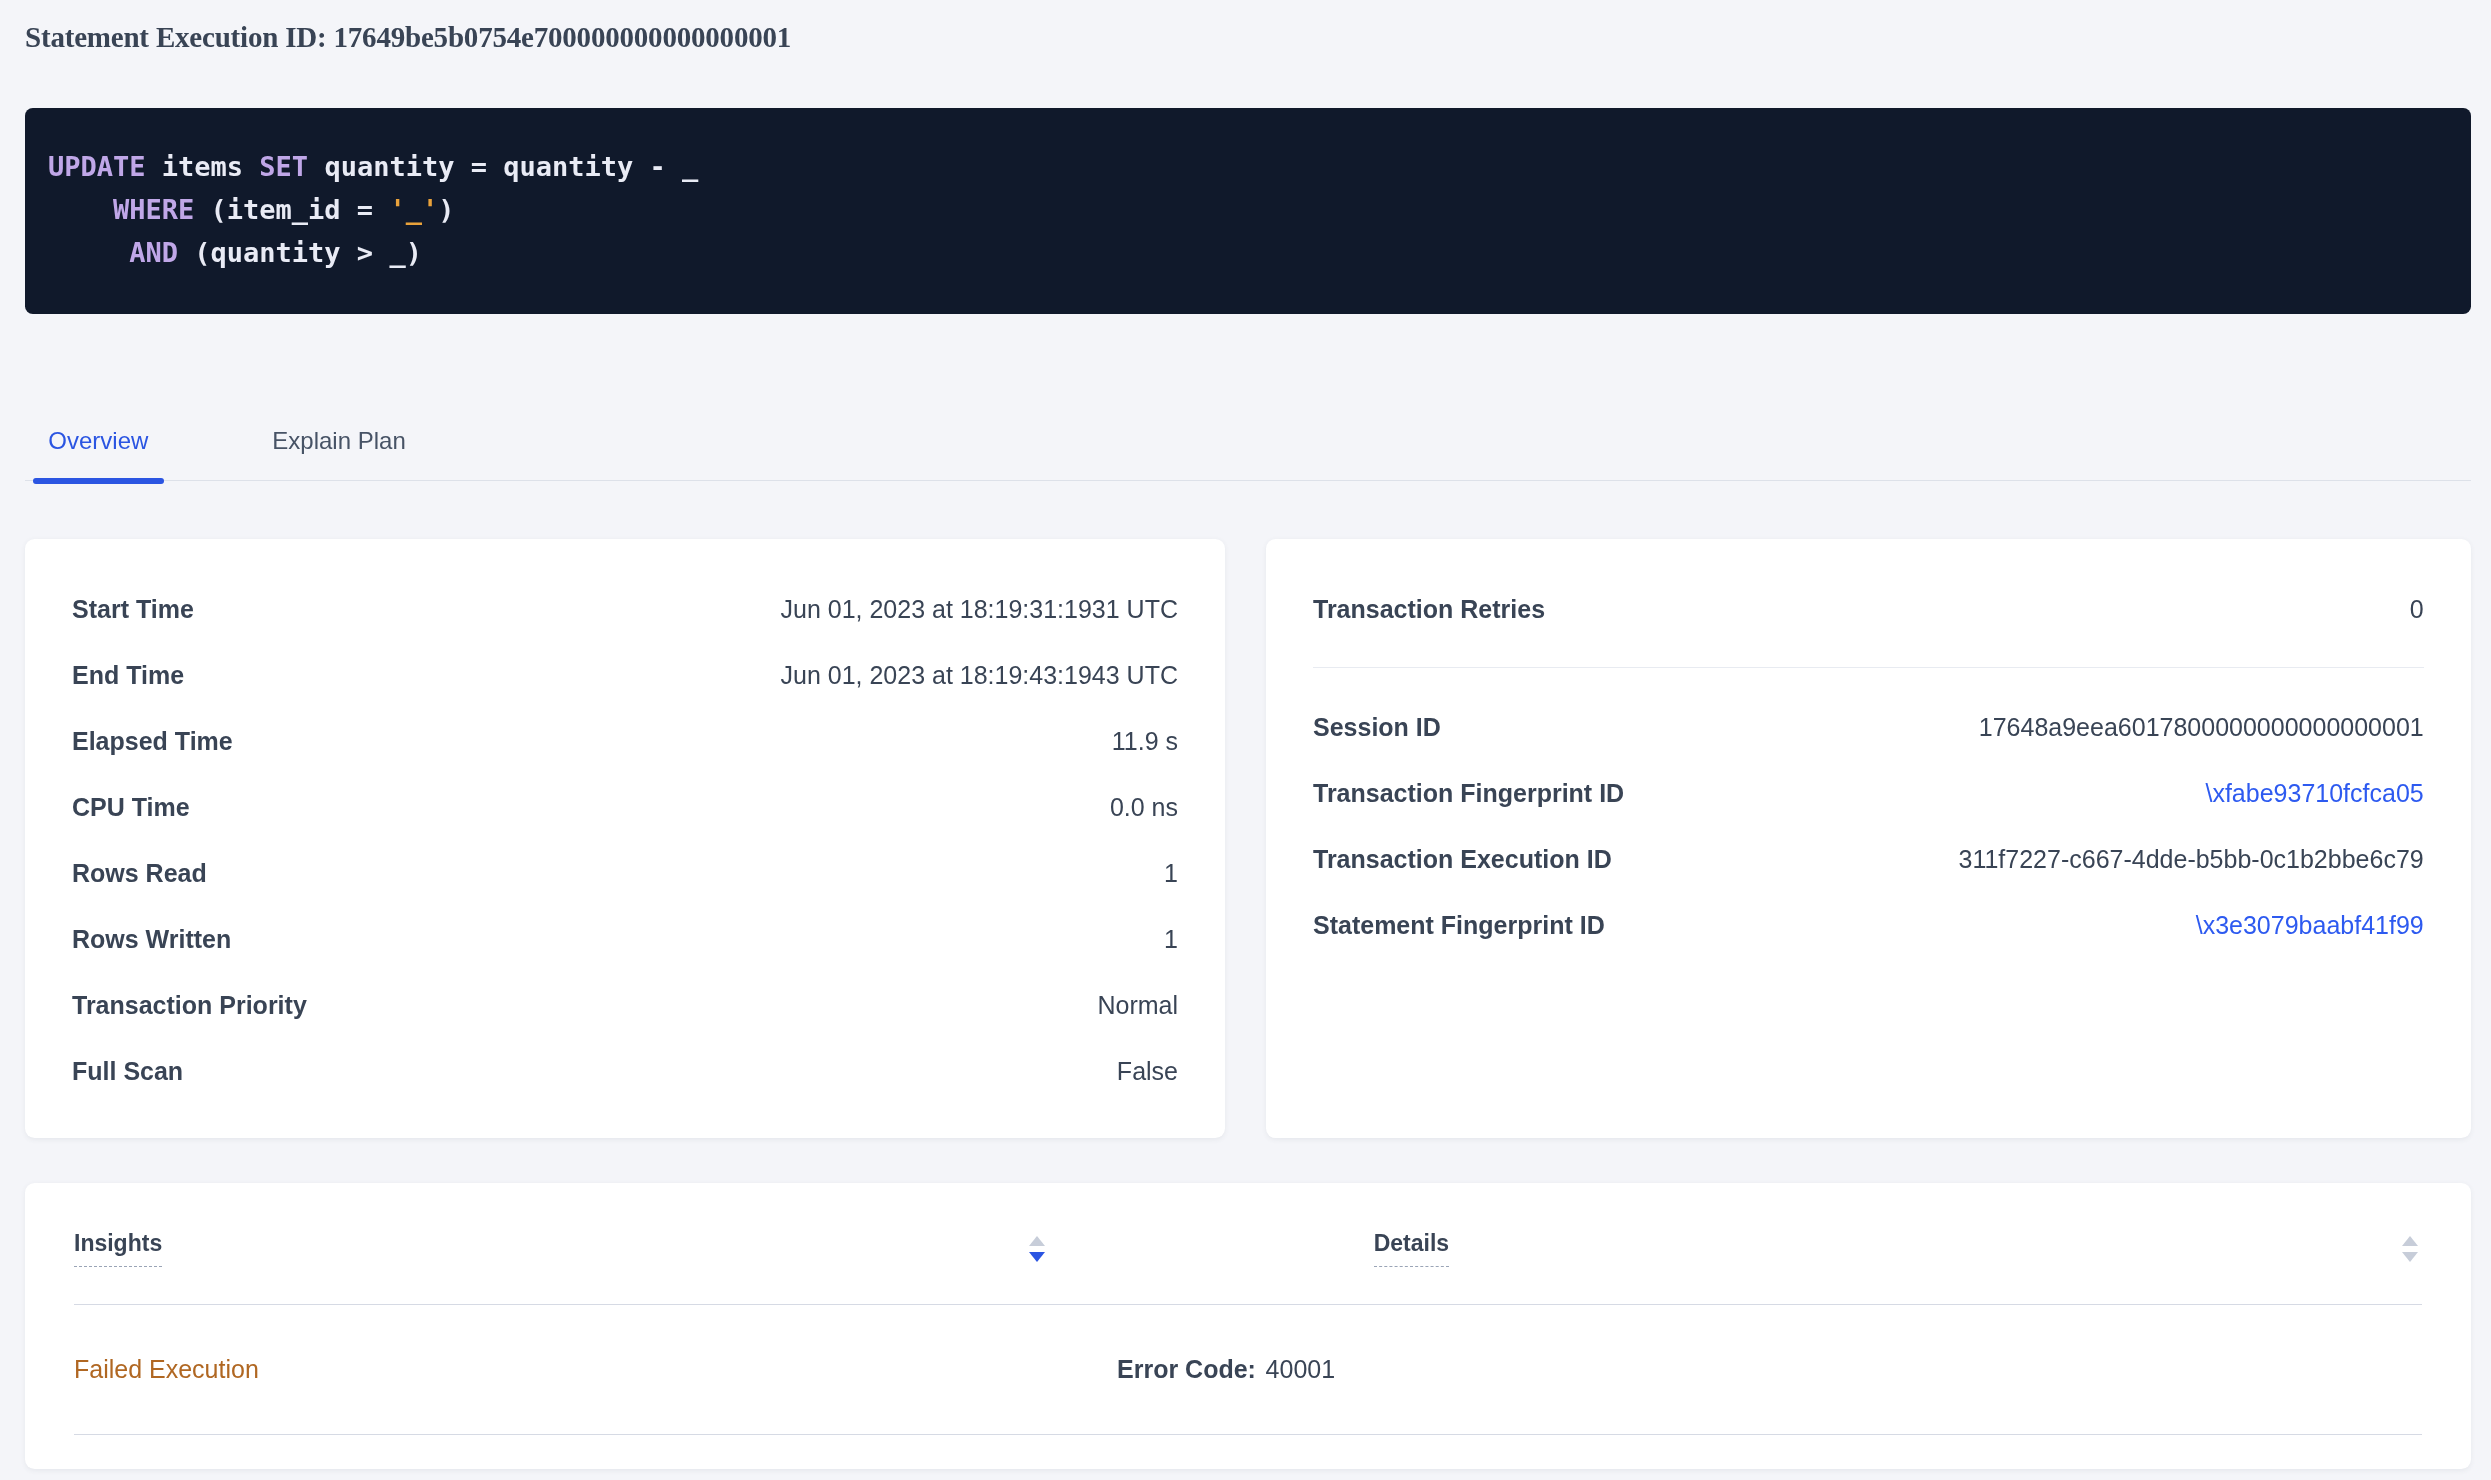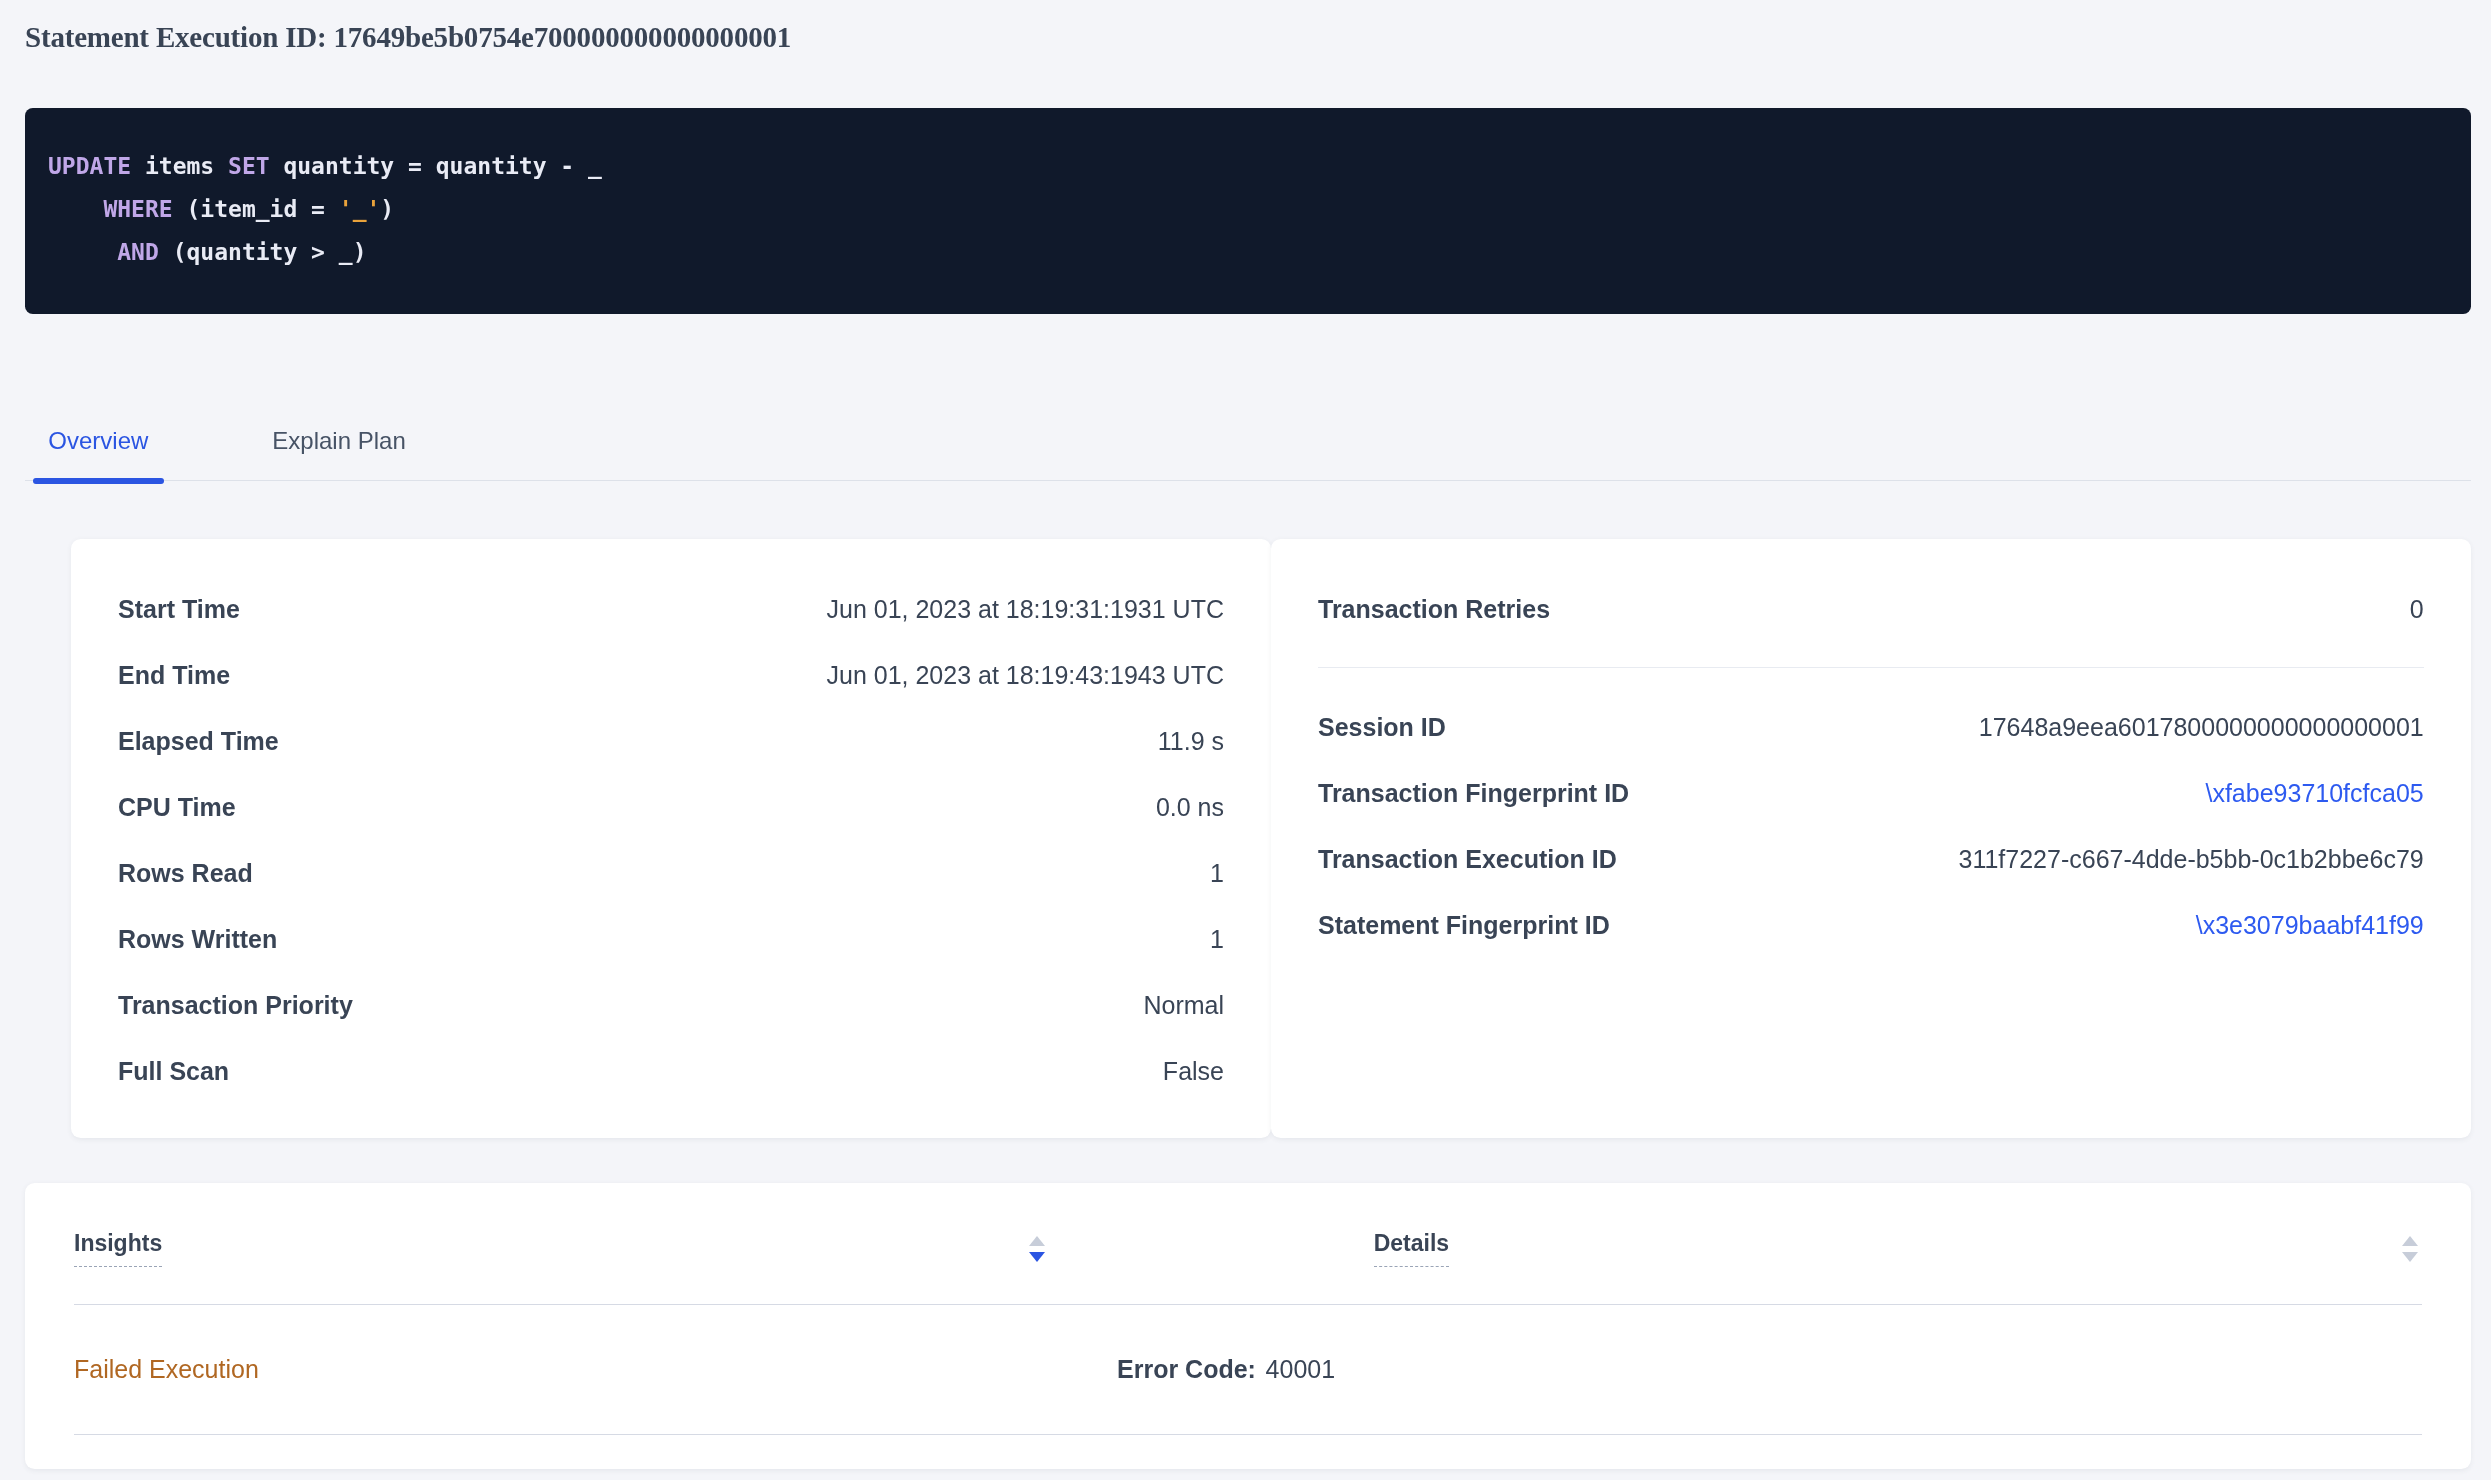--- a/index.html
+++ b/index.html
@@ -13,32 +13,32 @@
   body{
     width:2492px;height:1481px;overflow:hidden;
     background:var(--page-bg);color:var(--text-dark);
     font-family:"Liberation Sans",sans-serif;
   }
   .page{padding:21.3px 21.3px 0 25px;}
   .page-title{font-size:29px;font-weight:700;margin:0 0 54px 0;letter-spacing:-0.2px;font-family:Liberation Serif, serif;}
 
   .sql-box{
     background:var(--sql-bg);border-radius:7.8px;height:206px;padding:37px 23px 0 23px;
-    font-family:"DejaVu Sans Mono",monospace;font-size:23px;font-weight:700;color:var(--sql-text);
+    font-family:"DejaVu Sans Mono",monospace;font-size:27px;font-weight:700;color:var(--sql-text);
   }
   .sql-line{white-space:pre;line-height:43px;}
   .kw{color:var(--sql-keyword);}
   .str{color:var(--sql-string);}
 
   .tabs{margin-top:113px;border-bottom:1.9px solid var(--tabline);display:flex;padding-left:7.8px;}
   .tab{position:relative;padding:0 15.5px 25px 15.5px;margin-right:93px;font-size:24px;color:#475366;cursor:pointer;}
   .tab.active{color:var(--accent-blue);}
   .tab-underline{position:absolute;left:0;right:0;bottom:-3.9px;height:5.8px;border-radius:2.9px;background:var(--accent-blue);}
 
-  .cards{display:flex;margin-top:58px;margin-left:46px;}
+  .cards{display:flex;gap:41px;margin-top:58px;}
   .card{background:var(--card-bg);border-radius:9.7px;box-shadow:0 1.9px 5.8px rgba(57,68,85,0.07);height:599px;padding:37px 47px;}
   .card.left{width:1200px;flex:none;}
   .card.right{flex:1;}
   .stat-row{height:66px;display:flex;justify-content:space-between;align-items:center;font-size:25px;}
   .stat-label{font-weight:700;}
   .stat-value{font-weight:400;text-align:left;}
   .link{color:var(--link-blue);cursor:pointer;text-decoration:none;}
   .hdivider{border-bottom:1.9px solid var(--divider-light);margin:25px 0 26px 0;}
 
   .table-card{background:var(--card-bg);border-radius:9.7px;box-shadow:0 1.9px 5.8px rgba(57,68,85,0.07);

